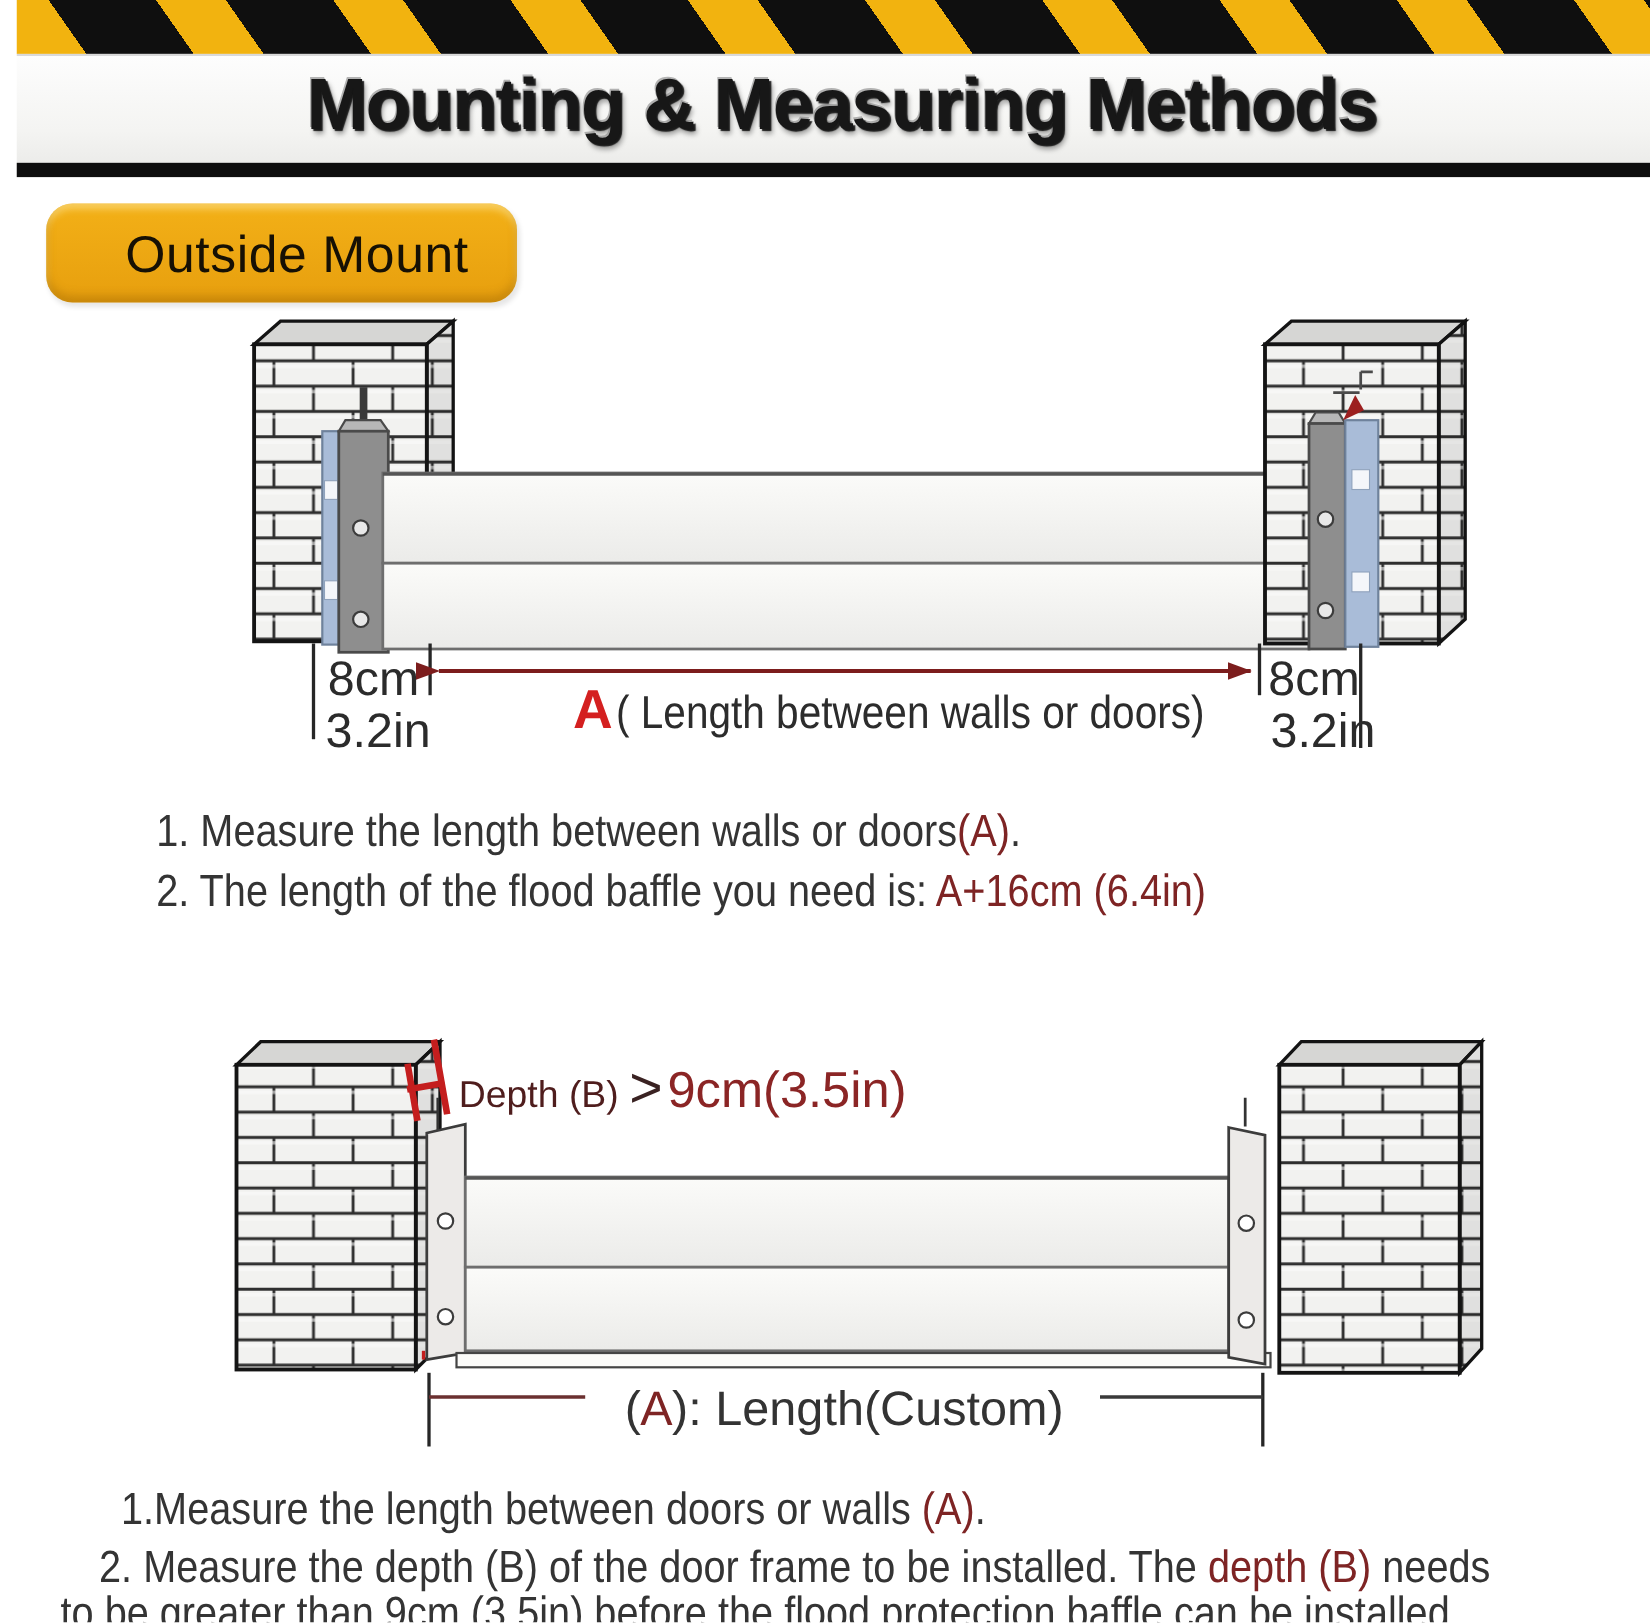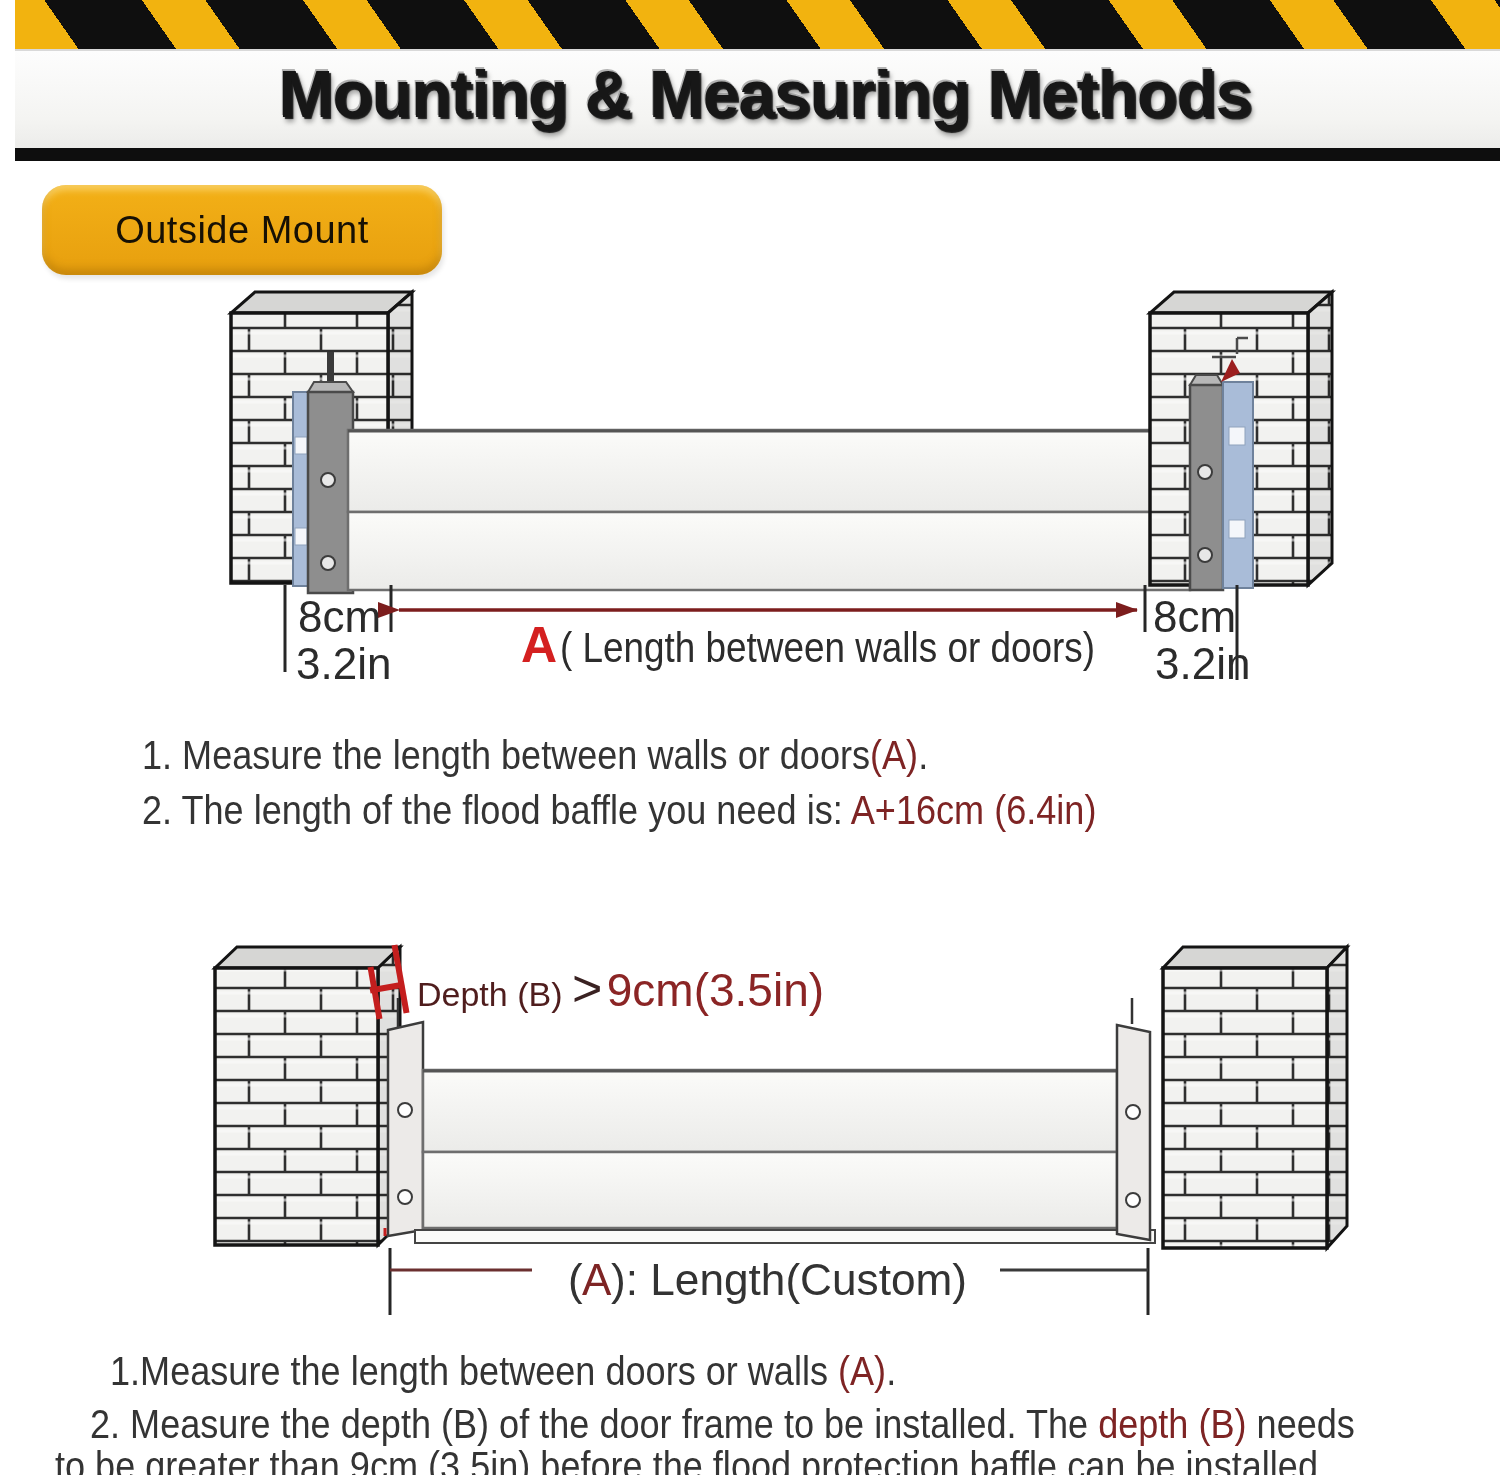--- a/index.html
+++ b/index.html
@@ -22,21 +22,21 @@
     font-size:66px;font-weight:bold;letter-spacing:-1px;color:#171717;
     text-shadow:2px 2px 1px rgba(0,0,0,.85), -1px -2px 0 rgba(120,120,120,.55), 3px 5px 5px rgba(0,0,0,.35);
   }
   .black-bar{position:absolute;left:0;top:148px;width:1500px;height:13px;background:#0e0e0e;}
   
   .badge{
     position:absolute;left:27px;width:400px;height:90px;border-radius:24px;
     background:linear-gradient(180deg,#f3b017,#e79f0e);
     box-shadow:inset 0 -6px 9px rgba(140,90,0,.35), inset 0 5px 7px rgba(255,235,160,.55), 2px 4px 5px rgba(0,0,0,.10);
     display:flex;align-items:center;justify-content:center;
-    font-size:38px;color:#161004;letter-spacing:0.5px;
+    font-size:47px;color:#161004;letter-spacing:0.5px;padding-left:28px;
   }
   .badge-outside{top:185px;}
   .badge-inside{top:837px;}
   
   .diagram{position:absolute;left:0;}
   
   .instr{
     position:absolute;font-size:41px;color:#343434;white-space:nowrap;
     transform:scale(0.88,1);transform-origin:left top;letter-spacing:0;
   }

